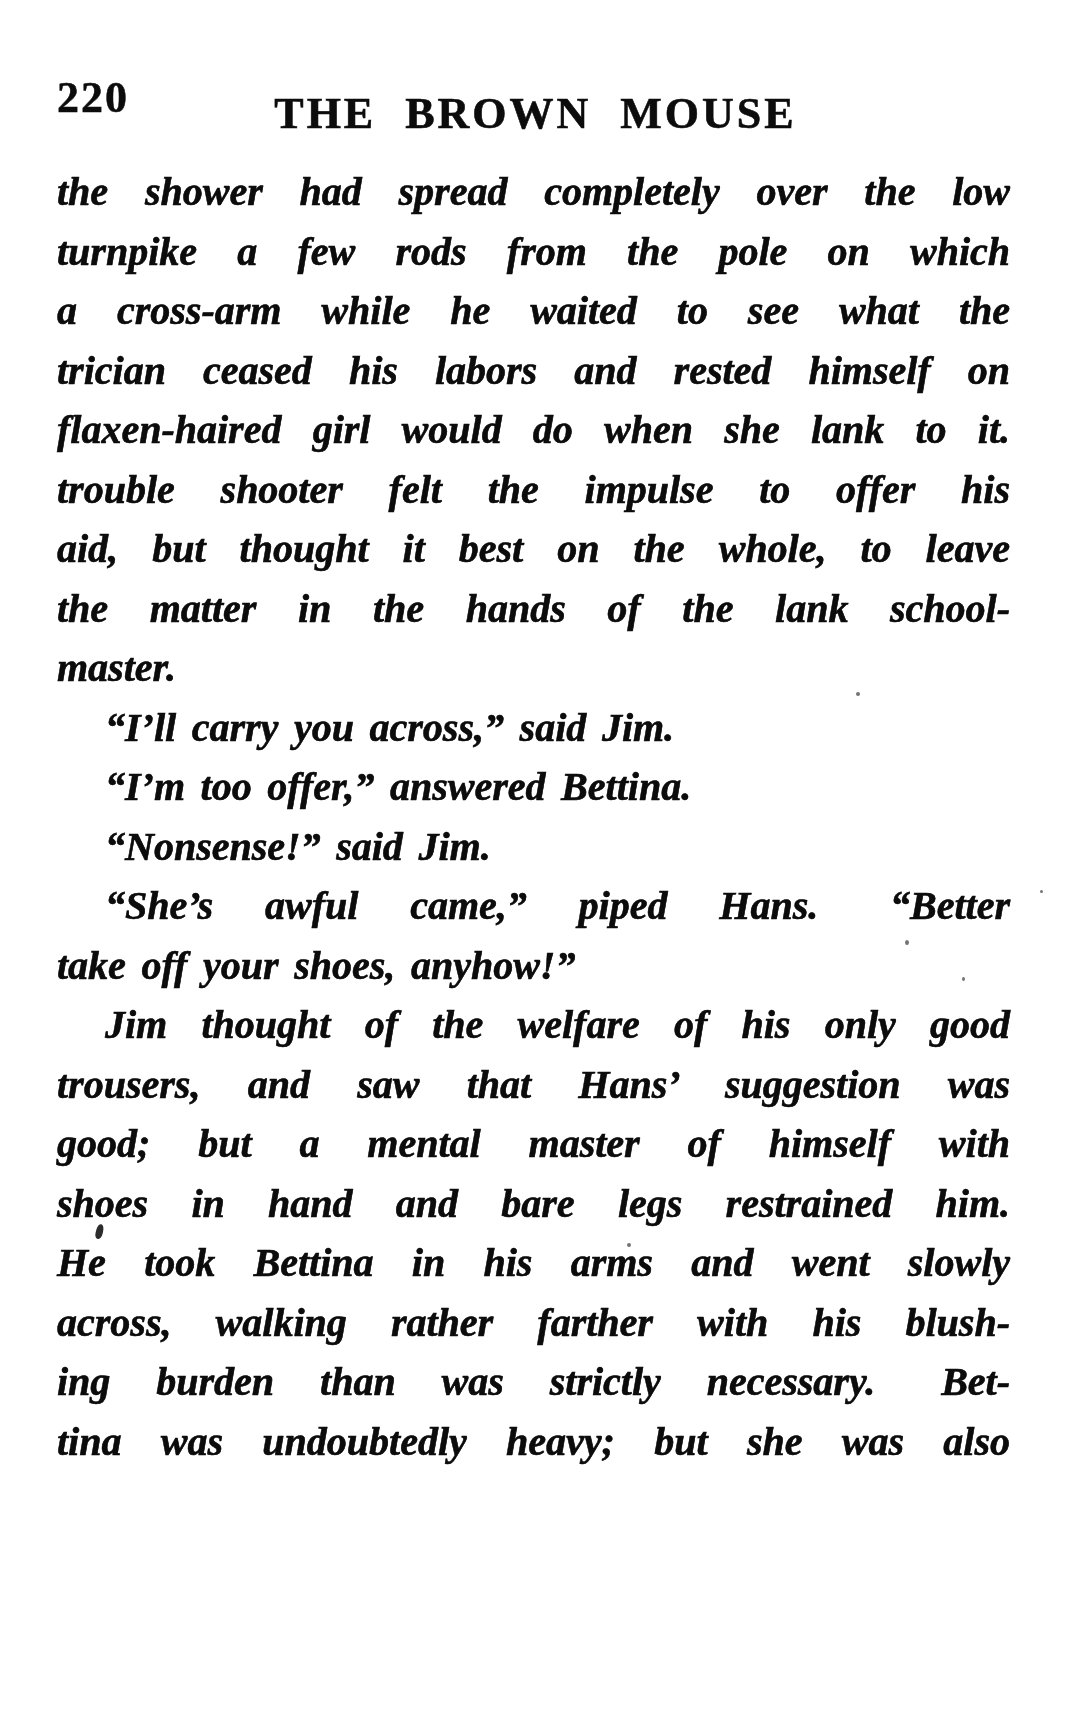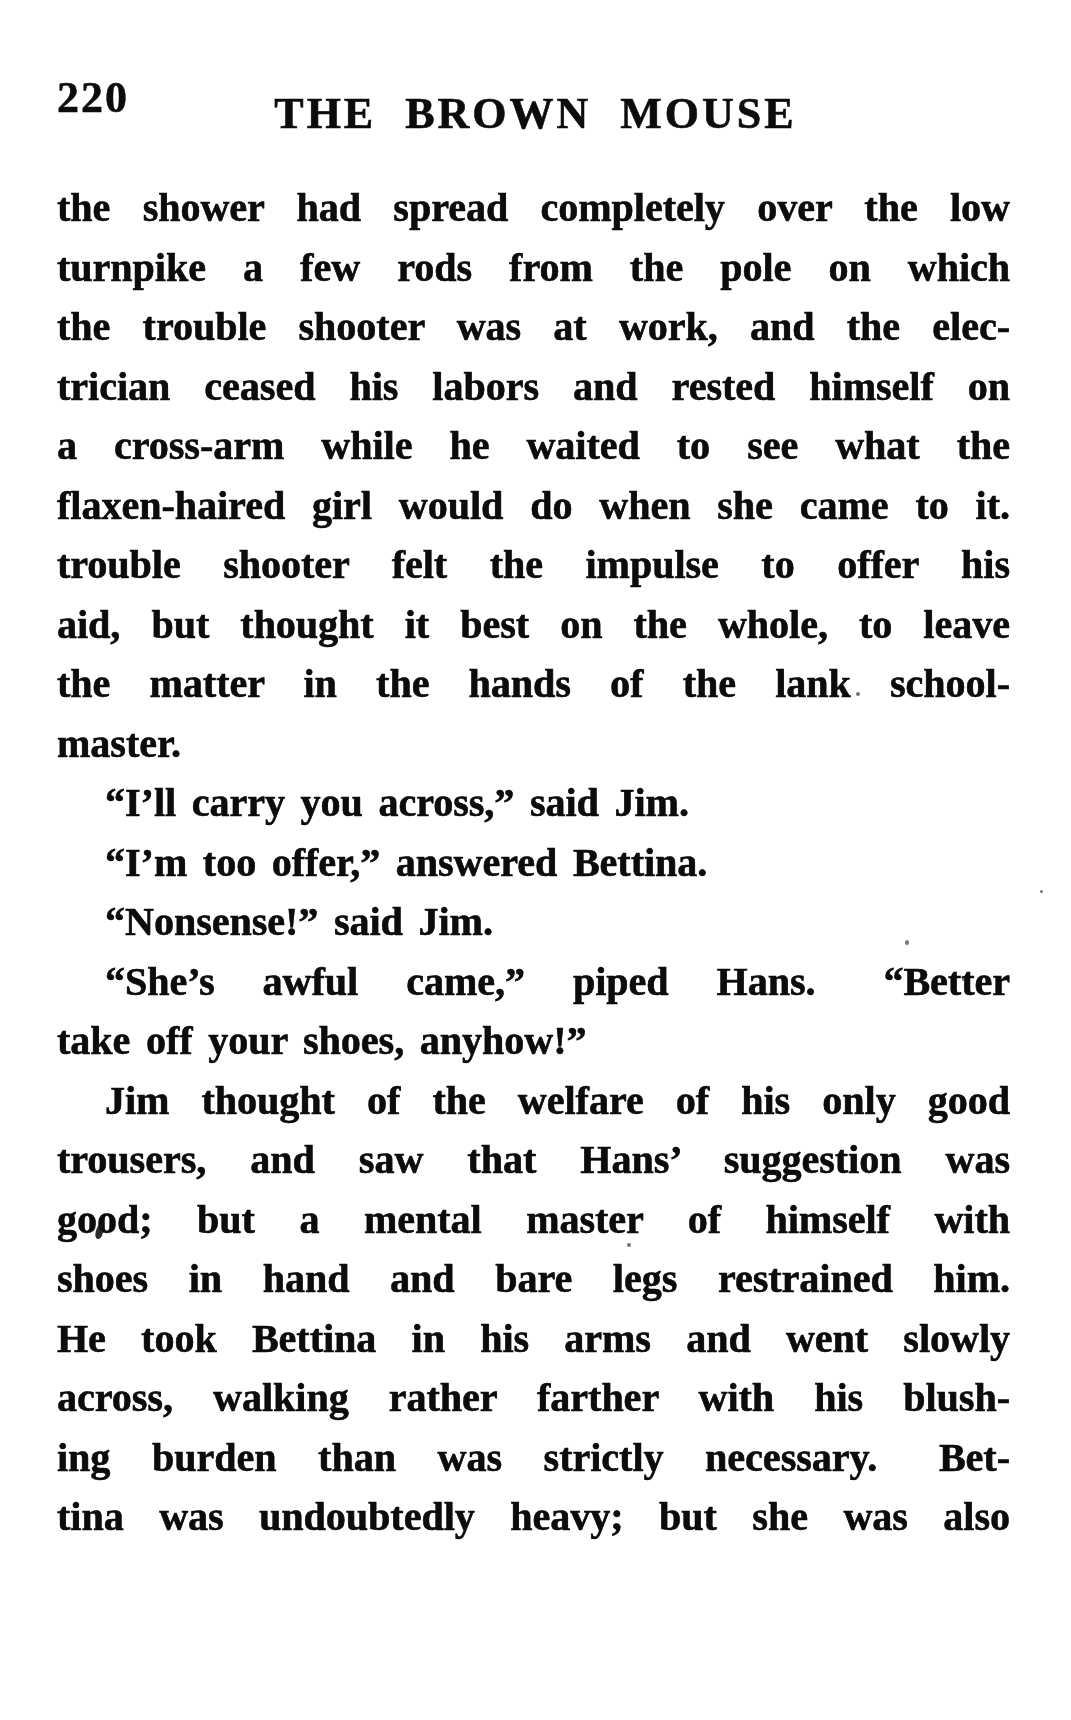--- a/index.html
+++ b/index.html
@@ -22,21 +22,21 @@
   }
   .title {
     position: absolute; left: 0; right: 0; top: 0; margin: 16px;
     text-align: center;
     font-size: 44px; font-weight: bold; line-height: 60px;
     letter-spacing: 3px; word-spacing: 15px;
     -webkit-text-stroke: 0.6px #0c0c0c;
   }
   
   .text-block {
-    position: absolute; left: 57px; top: 178px; width: 953px;
+    position: absolute; left: 57px; top: 162px; width: 953px; font-style: italic;
   }
   .para { margin: 0; padding: 0; }
   .line {
     font-size: 40px; font-weight: bold; line-height: 59.5px;
     word-spacing: 0.14em;
     -webkit-text-stroke: 0.5px #0c0c0c;
     text-shadow: 0.3px 0.3px 0 rgba(10,10,10,0.55);
   }
   .line.j { text-align: justify; text-align-last: justify; -moz-text-align-last: justify; word-spacing: 0.05em; }
   .line.indent { text-indent: 48px; }
@@ -56,24 +56,23 @@
 
   <div class="header">
     <span class="pagenum">220</span>
     <h1 class="title">THE BROWN MOUSE</h1>
   </div>
 
   <div class="text-block" id="text-block">
       <div class="para">
         <div class="line j">the shower had spread completely over the low</div>
         <div class="line j">turnpike a few rods from the pole on which</div>
-        <div class="line j">the trouble shooter was at work, and the elec-</div>
+        <div class="line j">a cross-arm while he waited to see what the</div>
         <div class="line j">trician ceased his labors and rested himself on</div>
-        <div class="line j">a cross-arm while he waited to see what the</div>
-        <div class="line j">flaxen-haired girl would do when she came to it.</div>
+        <div class="line j">flaxen-haired girl would do when she lank to it.</div>
       </div>
       <div class="para">
         <div class="line j">trouble shooter felt the impulse to offer his</div>
         <div class="line j">aid, but thought it best on the whole, to leave</div>
         <div class="line j">the matter in the hands of the lank school-</div>
         <div class="line">master.</div>
       </div>
       <div class="para">
         <div class="line indent">“I’ll carry you across,” said Jim.</div>
       </div>

